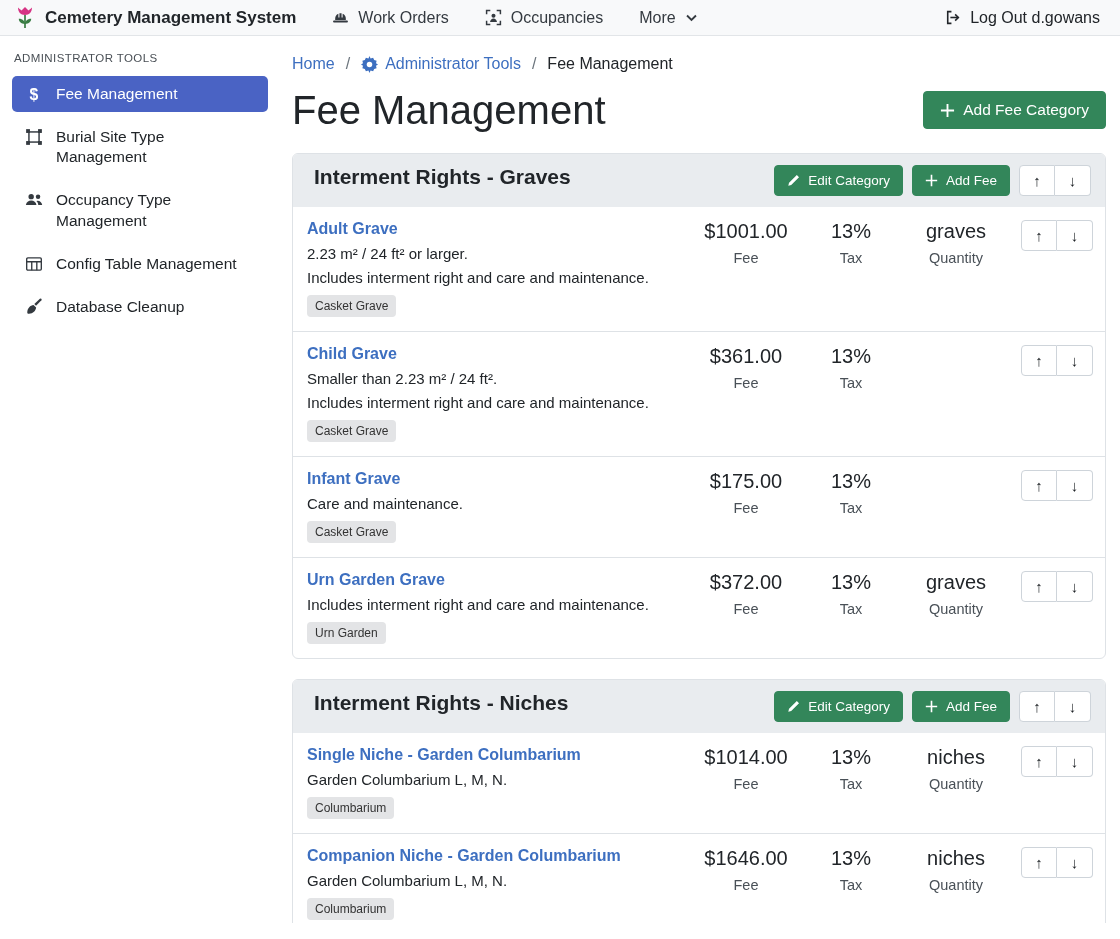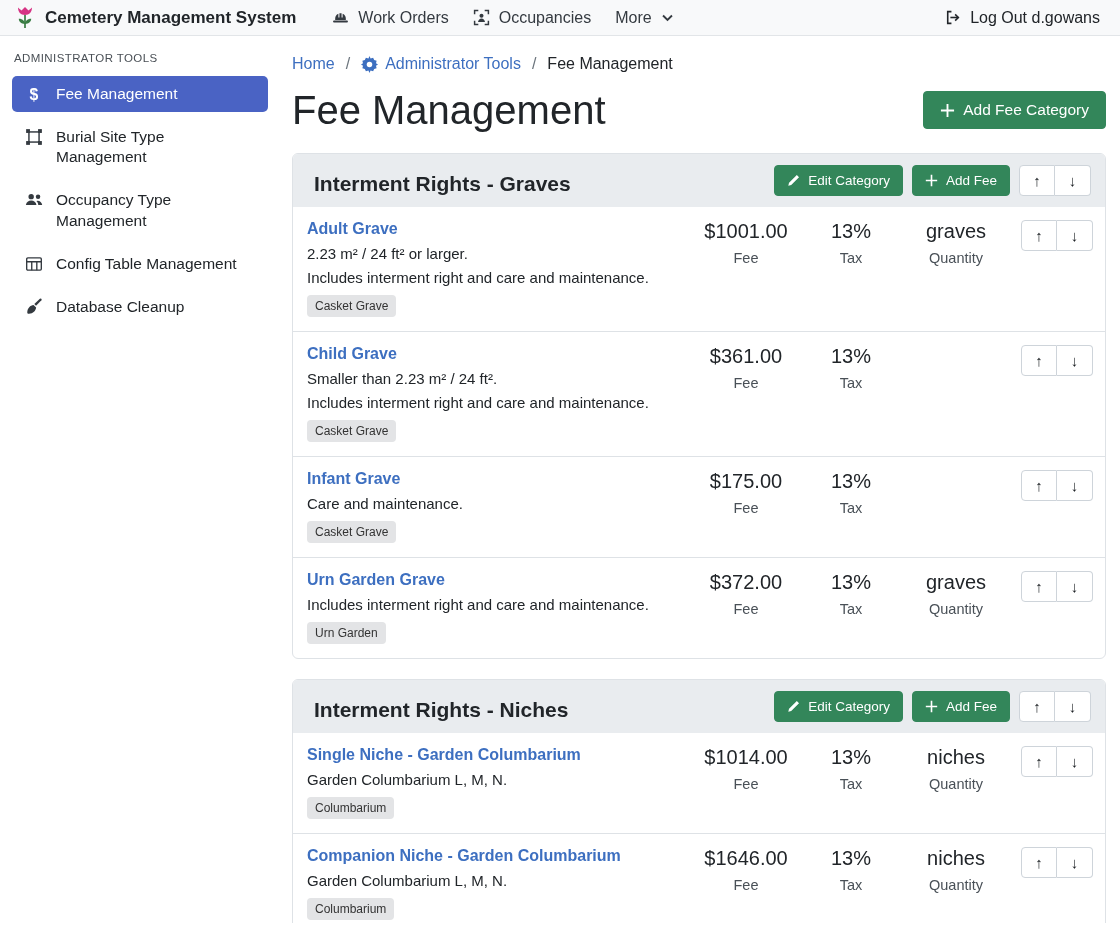--- a/index.html
+++ b/index.html
@@ -19,21 +19,21 @@
   svg{display:block;}
   button{font-family:inherit;}
 
   
   .navbar{
     height:36px; display:flex; align-items:center;
     padding:0 20px 0 14px; background:var(--navbar-bg);
     border-bottom:1px solid #e2e5e8;
   }
   .brand{display:flex; align-items:center; gap:9px; font-size:17px; font-weight:700; color:#212529; cursor:pointer;}
-  .nav-links{display:flex; align-items:center; gap:24px; margin-left:36px;}
+  .nav-links{display:flex; align-items:center; gap:36px; margin-left:36px;}
   .nav-link{display:flex; align-items:center; gap:9px; font-size:16px; color:#343a40; cursor:pointer;}
   .nav-link .navicon{color:#343a40;}
   .logout{margin-left:auto; display:flex; align-items:center; gap:9px; font-size:16px; color:#212529; cursor:pointer;text-align:center;}
 
   
   .layout{display:flex; height:887px;}
   .sidebar{width:280px; flex-shrink:0; padding:14px 12px 0 12px;}
   .sidebar-title{font-size:11.5px; color:#4a5056; letter-spacing:.4px; margin:2px 2px 12px 2px;}
   .sidebar-item{
     display:flex; align-items:flex-start; gap:12px;
@@ -58,21 +58,21 @@
 
   .btn-green{
     background:var(--green); color:#fff; border:1px solid var(--green);
     border-radius:4px; display:inline-flex; align-items:center; gap:8px; cursor:pointer;
   }
   .btn-lg{font-size:15.5px; padding:9px 16px;}
   .btn-sm{font-size:13.5px; padding:7px 12px;}
 
   
   .card{border:1px solid #dee2e6; border-radius:6px; margin-top:20px; overflow:hidden;}
-  .card-header{background:var(--header-bg); padding:11px 14px 11px 21px; display:flex; align-items:flex-end;}
+  .card-header{background:var(--header-bg); padding:11px 14px 11px 21px; display:flex; align-items:flex-start;}
   .card-title{font-size:21px; font-weight:700;}
   .card-actions{margin-left:auto; display:flex; align-items:center; gap:9px;}
 
   .move-group{display:inline-flex;}
   .move-btn{
     width:36px; height:31px; background:#fff; border:1px solid #ced4da;
     font-size:15px; color:#212529; cursor:pointer;
     display:flex; align-items:center; justify-content:center; padding:0;
   }
   .move-btn.up{border-radius:4px 0 0 4px;}

